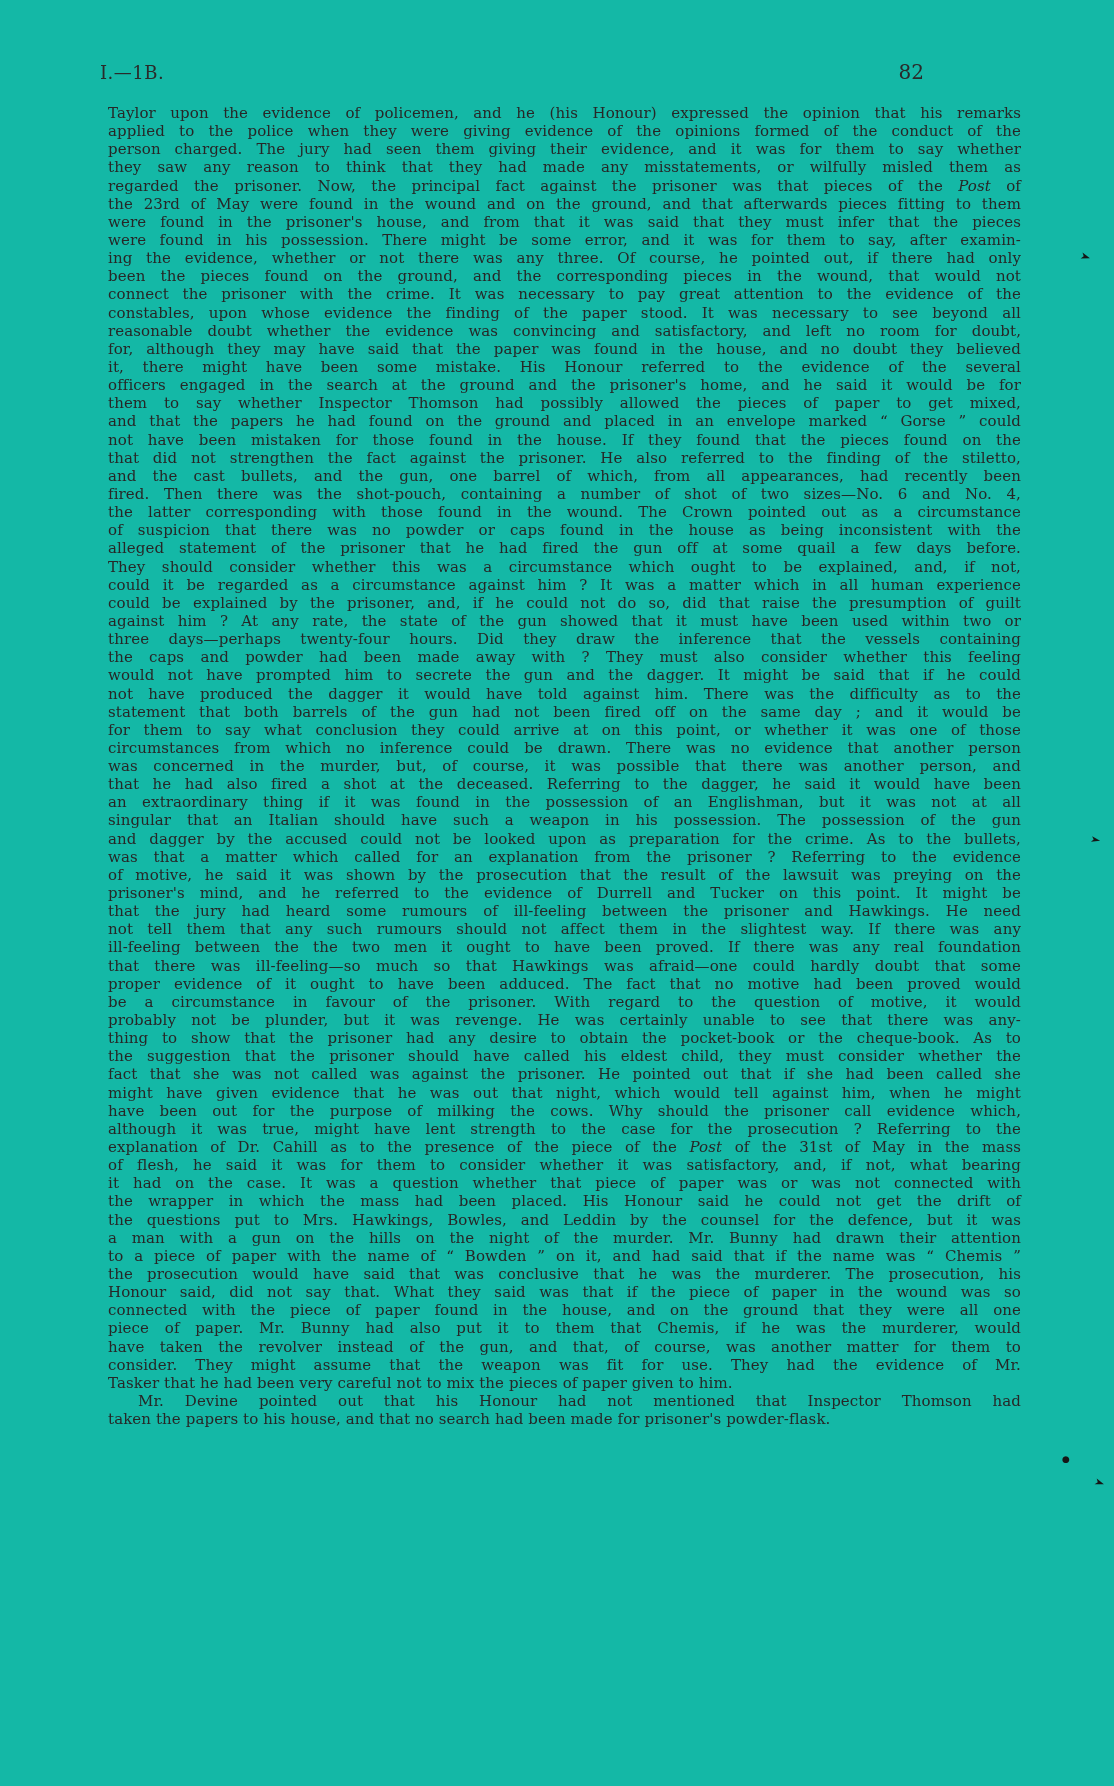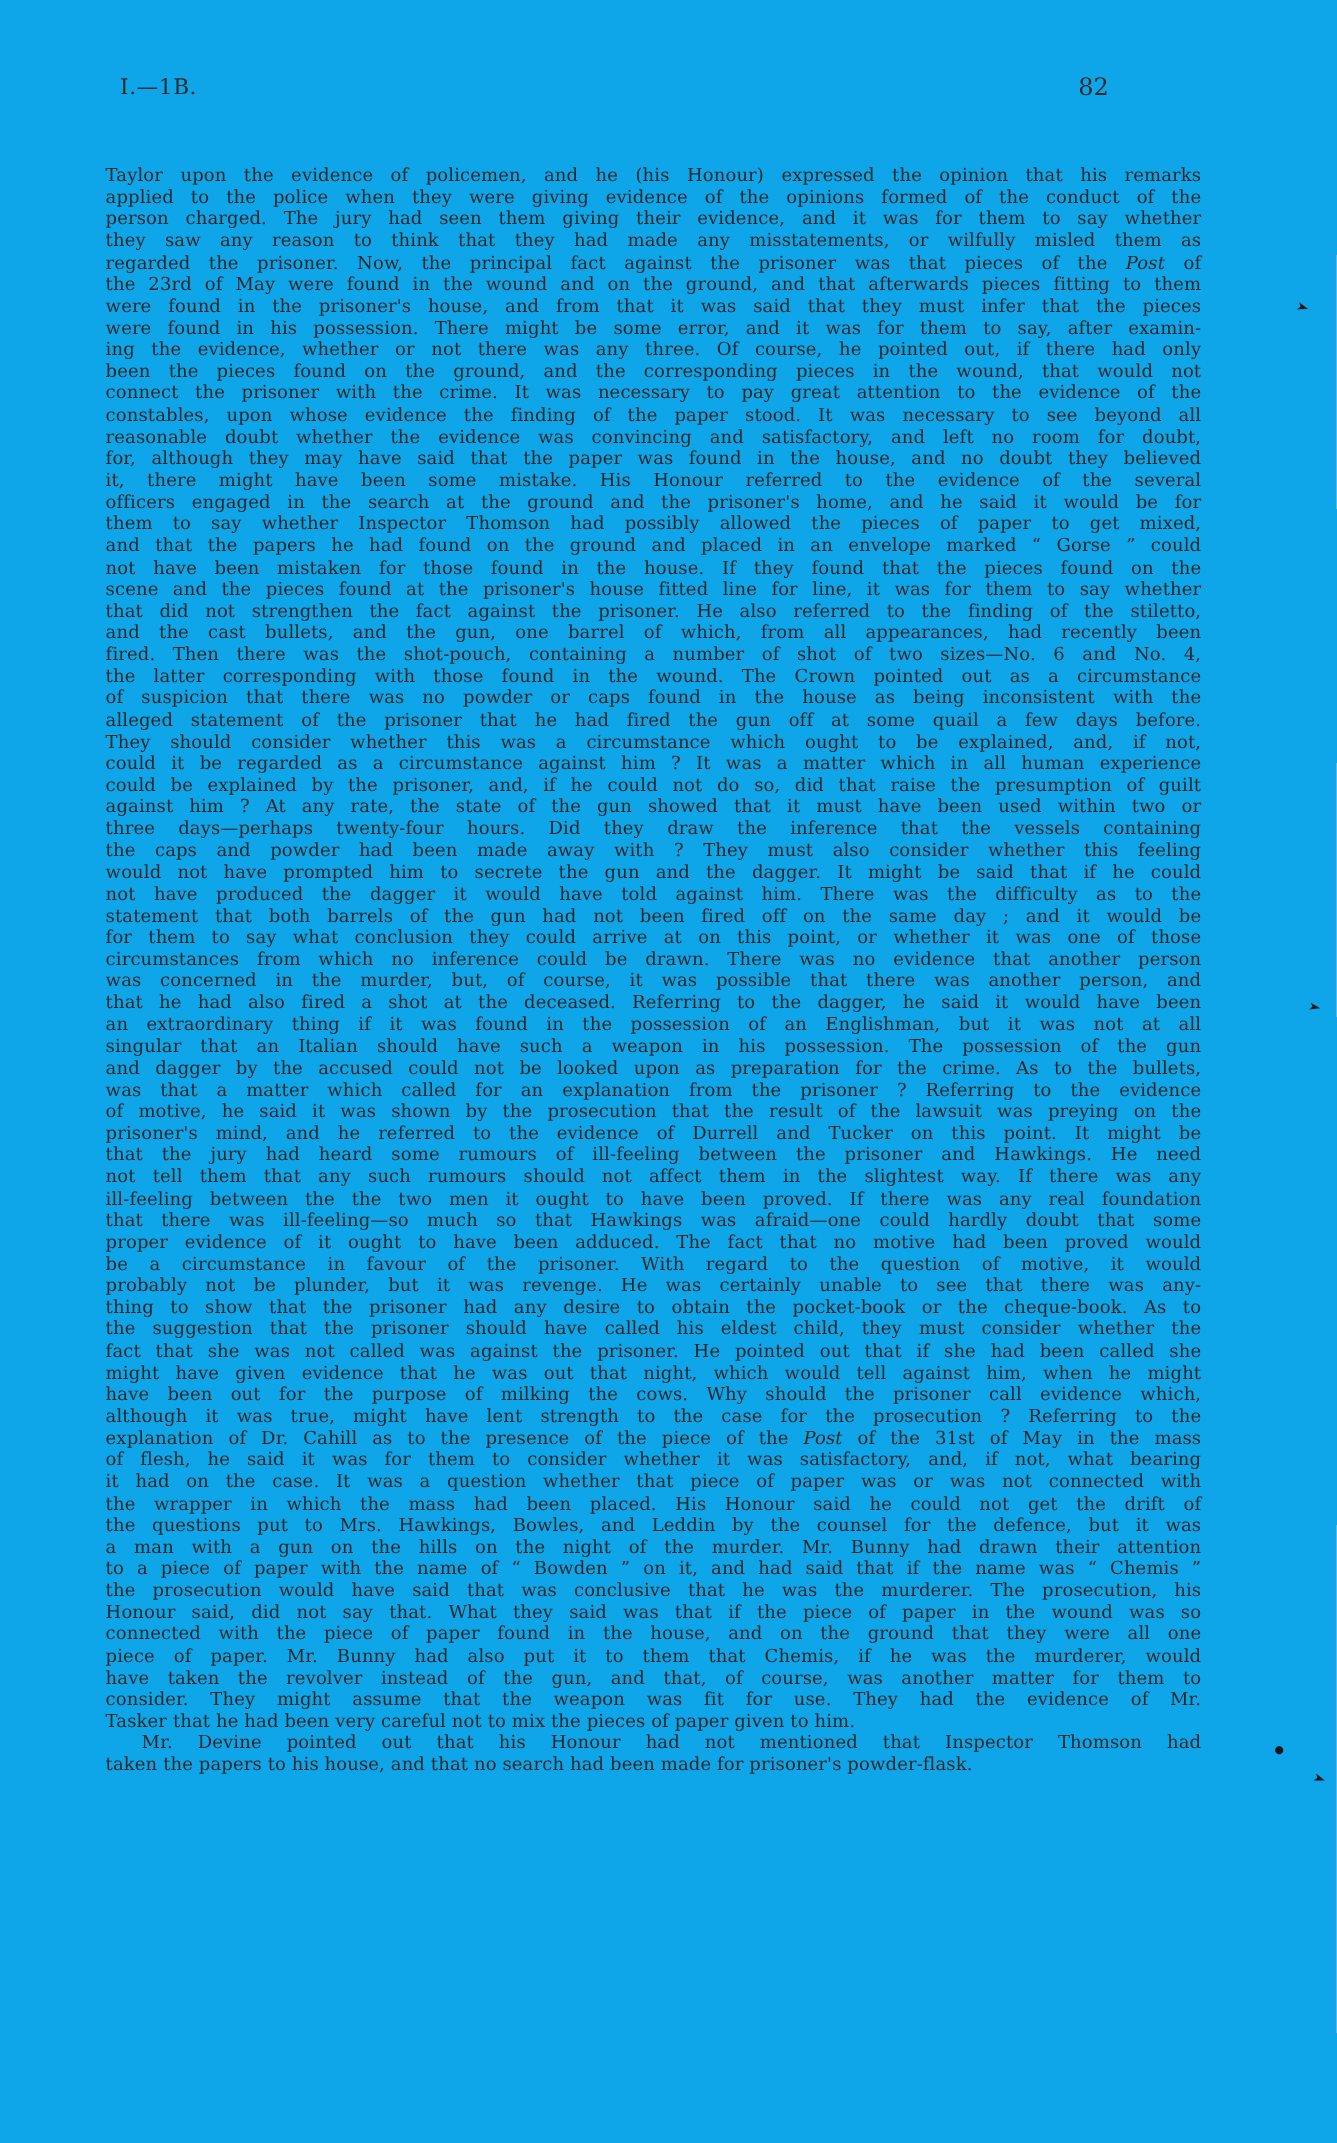--- a/index.html
+++ b/index.html
@@ -1,37 +1,37 @@
 <!DOCTYPE html>
 <html><head>
 <meta charset="utf-8">
 <style>
   html,body{margin:0;padding:0;background:#e8e8e6;}
   .page{
     position:relative;
     width:1114px;height:1786px;
     margin:0 auto;
-    background:#0ea5e9;
+    background:#14b8a6;
     font-family:"DejaVu Serif","Liberation Serif",serif;
     color:#242424;
     overflow:hidden;
   }
   .header{
     position:absolute;top:62px;left:100px;width:912px;height:26px;
   }
   .section-label{
     position:absolute;left:0;top:0;
     font-size:18px;letter-spacing:0.5px;color:#2a2a2a;
   }
   .page-number{
     position:absolute;left:0;right:88px;top:-2px;text-align:right;
     font-size:20px;color:#2a2a2a;
   }
   .text-block{
-    position:absolute;left:88px;top:104px;width:913px;margin-top:33px;
+    position:absolute;left:108px;top:104px;width:913px;
   }
   .line{
     font-size:15px;
     line-height:18.15px;
     height:18.15px;
     text-align:justify;
     text-align-last:justify;
     letter-spacing:0.1px;
     color:#272727;
   }
@@ -71,21 +71,20 @@
       <div class="line">been the pieces found on the ground, and the corresponding pieces in the wound, that would not</div>
       <div class="line">connect the prisoner with the crime.  It was necessary to pay great attention to the evidence of the</div>
       <div class="line">constables, upon whose evidence the finding of the paper stood.  It was necessary to see beyond all</div>
       <div class="line">reasonable doubt whether the evidence was convincing and satisfactory, and left no room for doubt,</div>
       <div class="line">for, although they may have said that the paper was found in the house, and no doubt they believed</div>
       <div class="line">it, there might have been some mistake.  His Honour referred to the evidence of the several</div>
       <div class="line">officers engaged in the search at the ground and the prisoner's home, and he said it would be for</div>
       <div class="line">them to say whether Inspector Thomson had possibly allowed the pieces of paper to get mixed,</div>
       <div class="line">and that the papers he had found on the ground and placed in an envelope marked “ Gorse ” could</div>
       <div class="line">not have been mistaken for those found in the house.  If they found that the pieces found on the</div>
-      <div class="line">scene and the pieces found at the prisoner's house fitted line for line, it was for them to say whether</div>
       <div class="line">that did not strengthen the fact against the prisoner.  He also referred to the finding of the stiletto,</div>
       <div class="line">and the cast bullets, and the gun, one barrel of which, from all appearances, had recently been</div>
       <div class="line">fired.  Then there was the shot-pouch, containing a number of shot of two sizes—No. 6 and No. 4,</div>
       <div class="line">the latter corresponding with those found in the wound.  The Crown pointed out as a circumstance</div>
       <div class="line">of suspicion that there was no powder or caps found in the house as being inconsistent with the</div>
       <div class="line">alleged statement of the prisoner that he had fired the gun off at some quail a few days before.</div>
       <div class="line">They should consider whether this was a circumstance which ought to be explained, and, if not,</div>
       <div class="line">could it be regarded as a circumstance against him ?  It was a matter which in all human experience</div>
       <div class="line">could be explained by the prisoner, and, if he could not do so, did that raise the presumption of guilt</div>
       <div class="line">against him ?  At any rate, the state of the gun showed that it must have been used within two or</div>

